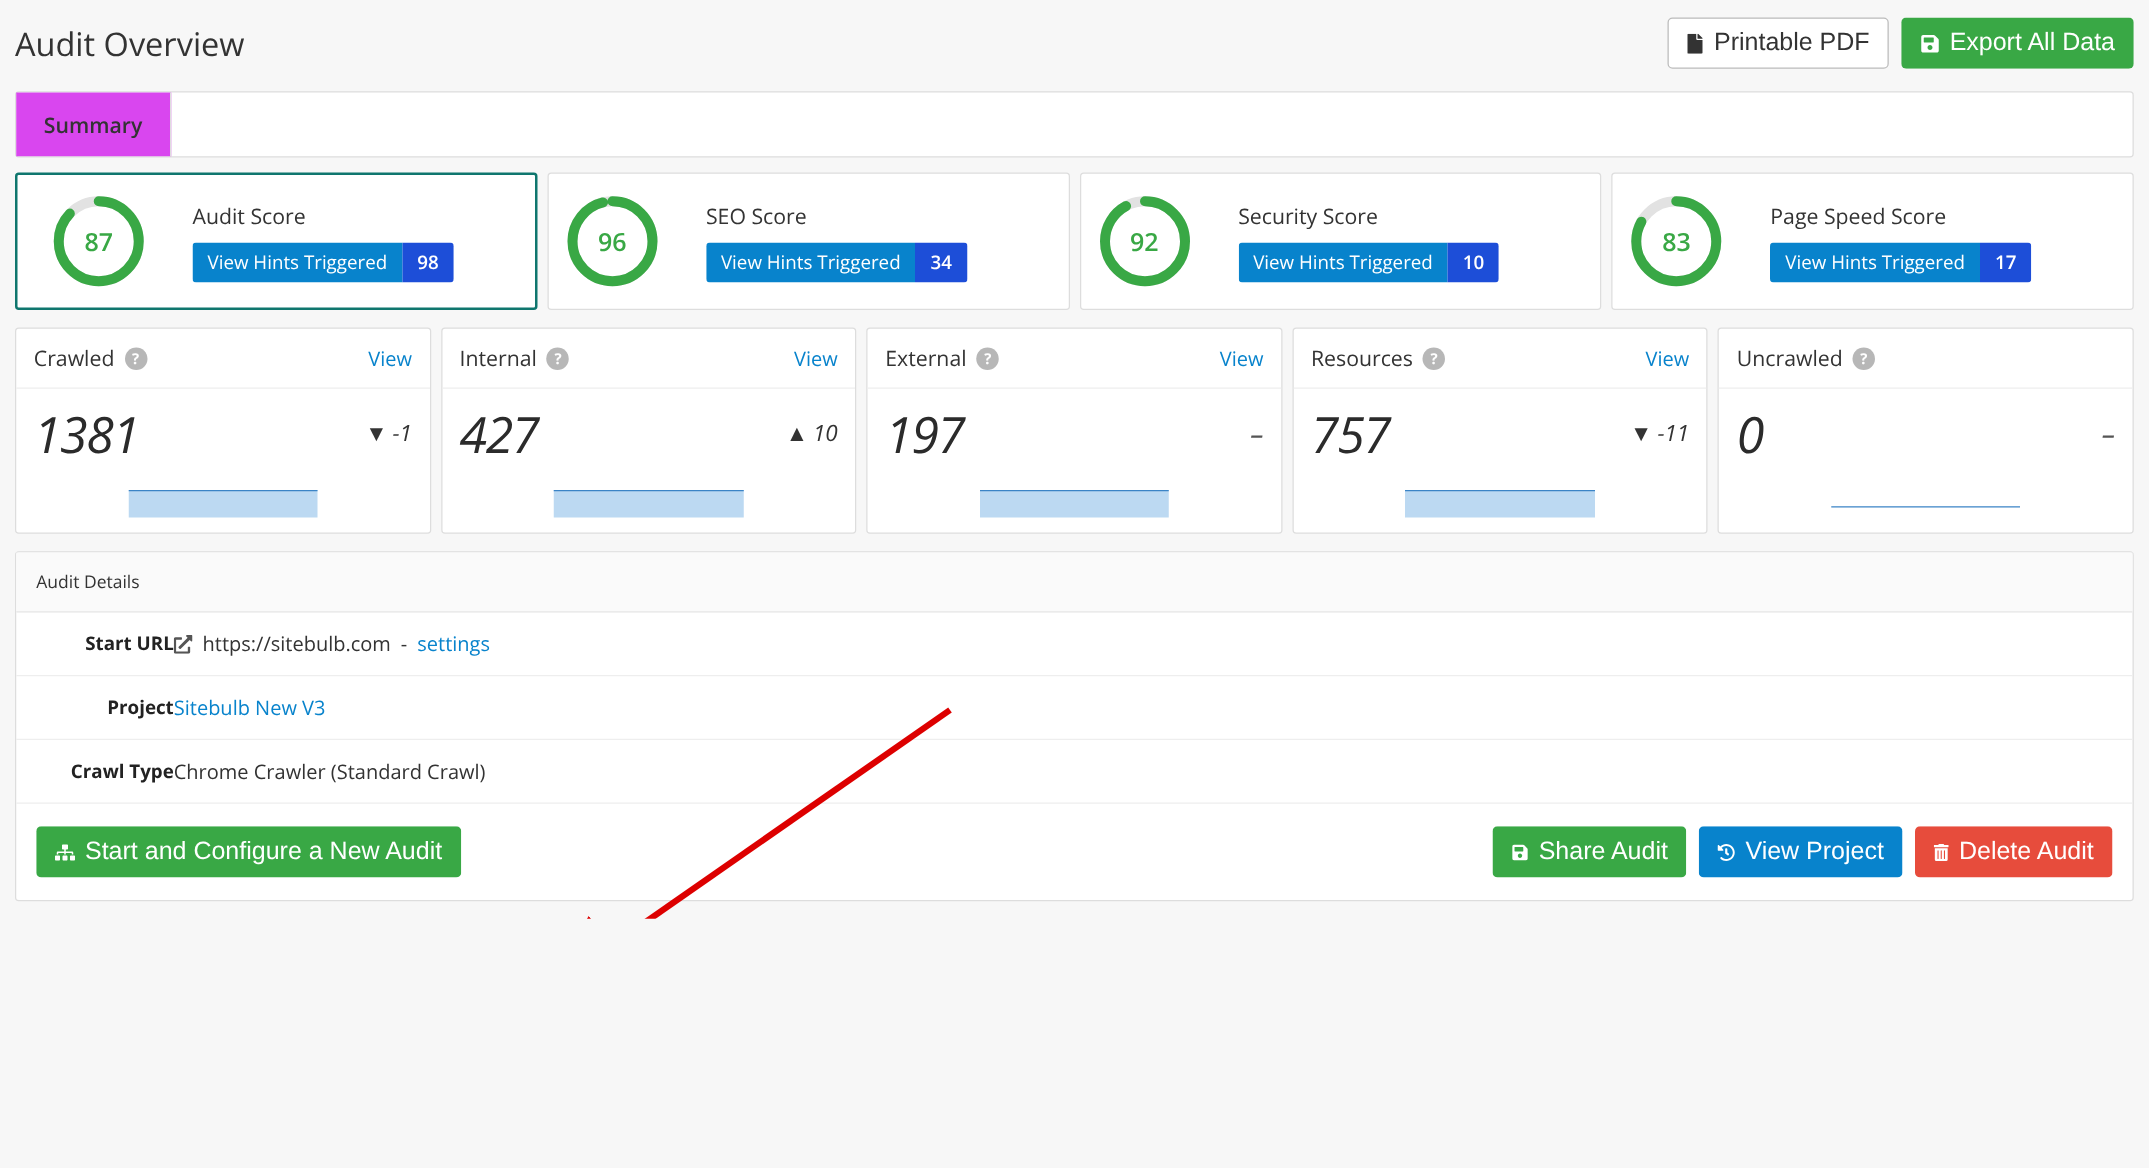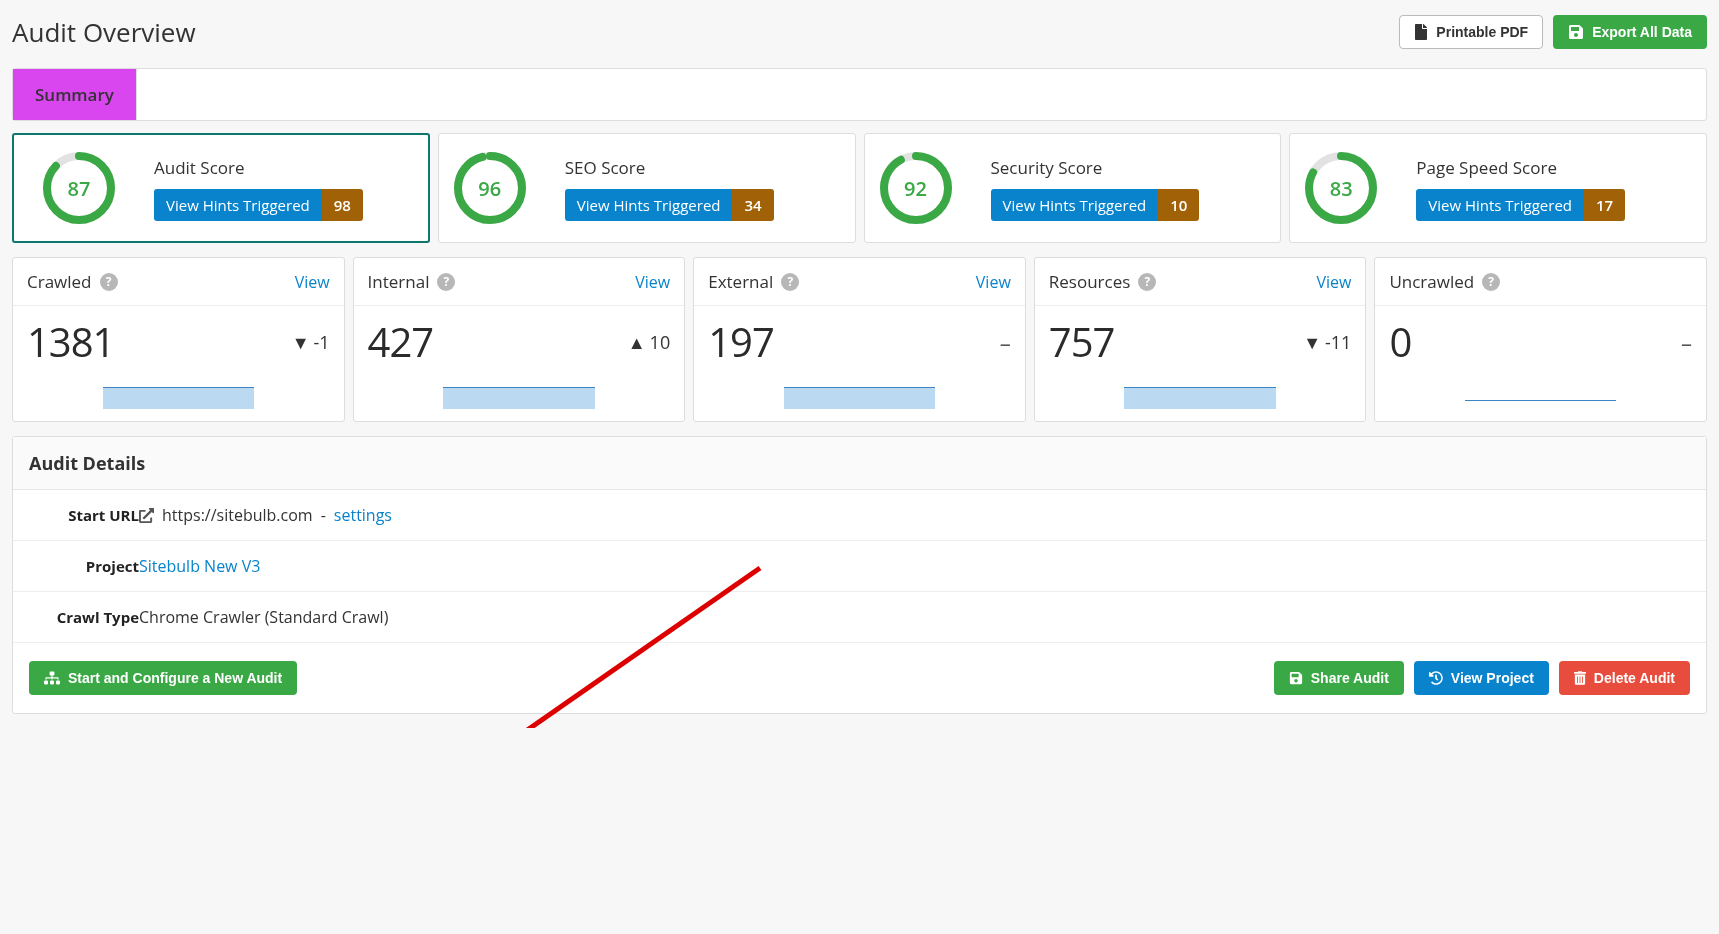--- a/index.html
+++ b/index.html
@@ -8,21 +8,21 @@
     font-family: "Segoe UI", "Open Sans", Arial, sans-serif;
     background: #f7f7f7;
     color: #333;
     font-size: 15px;
   }
   .wrap { padding: 14px 12px; }
   
   .top-row { display:flex; align-items:center; justify-content:space-between; }
   .page-title { font-size:26px; color:#333; font-weight:500; }
   .top-actions { display:flex; align-items:center; gap:10px; }
-  .btn { display:inline-flex; align-items:center; gap:8px; border-radius:4px; padding:8px 14px; font-size:14px; cursor:pointer; border:1px solid transparent; font-weight:700; white-space:nowrap; }
+  .btn { display:inline-flex; align-items:center; gap:8px; border-radius:4px; padding:8px 14px; font-size:20px; cursor:pointer; border:1px solid transparent; font-weight:400; white-space:nowrap; }
   .btn-outline { background:#fff; border:1px solid #bbb; color:#333; }
   .btn-green { background:#39a845; color:#fff; }
   .btn-blue  { background:#0883cc; color:#fff; }
   .btn-red   { background:#e74c3c; color:#fff; }
   .search-box { display:flex; align-items:center; background:#fff; border:1px solid #ddd; border-radius:4px; padding:6px 12px; width:390px; }
   .search-box input { border:none; outline:none; flex:1; font-size:16px; color:#333; }
   .search-box svg { width:18px; height:18px; fill:#666; }
 
   
   .tabs-bar { margin-top:18px; border:1px solid #ddd; border-radius:3px; background:#fff; display:flex; }
@@ -33,40 +33,40 @@
   .score-row { display:grid; grid-template-columns:repeat(4,1fr); gap:8px; margin-top:12px; }
   .score-card { background:#fff; border:1px solid #ddd; border-radius:3px; padding:16px 14px; display:flex; align-items:center; gap:18px; }
   .score-card.active { border:2px solid #0f766e;padding-left:28px; }
   .ring { position:relative; width:74px; height:74px; flex-shrink:0; }
   .ring svg { width:74px; height:74px; transform:rotate(-90deg); }
   .ring-text { position:absolute; inset:0; display:flex; align-items:center; justify-content:center; font-size:20px; color:#39a845; font-weight:600; }
   .score-body { display:flex; flex-direction:column; gap:10px;margin-left:20px; }
   .score-label { font-size:17px; color:#333; font-weight:500; }
   .hints-btn { display:inline-flex; align-items:stretch; font-size:15px; cursor:pointer; border-radius:3px; overflow:hidden; width:max-content; }
   .hints-btn .lbl { background:#0883cc; color:#fff; padding:6px 12px; }
-  .hints-btn .cnt { background:#a16207; color:#fff; padding:6px 12px; font-weight:600; }
+  .hints-btn .cnt { background:#1d4ed8; color:#fff; padding:6px 12px; font-weight:600; }
 
   
   .stat-row { display:grid; grid-template-columns:repeat(5,1fr); gap:8px; margin-top:14px; }
   .stat-card { background:#fff; border:1px solid #ddd; border-radius:3px; display:flex; flex-direction:column; }
   .stat-head { display:flex; justify-content:space-between; align-items:center; padding:12px 14px; border-bottom:1px solid #eee; }
   .stat-name { color:#333; font-weight:500; font-size:17px; display:flex; align-items:center; gap:8px; }
   .stat-name .q { width:18px;height:18px;border-radius:50%;background:#b7b7b7;color:#fff;display:inline-flex;align-items:center;justify-content:center;font-size:12px;font-weight:700; flex-shrink:0;}
   .view-link { color:#0883cc; font-size:16px; text-decoration:none; }
-  .stat-body { display:flex; justify-content:space-between; align-items:center; padding:8px 14px 4px; }
+  .stat-body { display:flex; justify-content:space-between; align-items:center; padding:8px 14px 4px;font-style:italic; }
   .stat-num { font-size:40px; color:#2b2b2b; font-weight:500; letter-spacing:-1px; }
   .delta { font-size:18px; color:#333; display:flex; align-items:center; gap:4px; }
   .delta .dash { color:#555; font-size:22px; font-weight:400; }
   .spark { height:36px; margin:0 14px 12px; position:relative; }
   .spark-bar { position:absolute; bottom:0; left:25%; width:50%; height:60%; background:#bcd9f2; border-top:1px solid #3b84c6; }
   .spark-line { position:absolute; bottom:8px; left:25%; width:50%; height:1px; background:#3b84c6; }
 
   
   .details-panel { margin-top:14px; background:#fff; border:1px solid #ddd; border-radius:3px; }
-  .details-title { padding:14px 16px; font-size:18px; color:#333; border-bottom:1px solid #e6e6e6; background:#fafafa;font-weight:bold; }
+  .details-title { padding:14px 16px; font-size:14px; color:#333; border-bottom:1px solid #e6e6e6; background:#fafafa; }
   .details-row { display:flex; align-items:center; padding:14px 16px; border-bottom:1px solid #eee; font-size:16px;text-align:right; }
   .details-row:last-child { border-bottom:none; }
   .details-key { width:110px; color:#222; font-weight:700; font-size:15px; }
   .details-val { color:#333; display:flex; align-items:center; gap:8px; }
   .details-val .link { color:#0883cc; cursor:pointer; }
   .ext-icon { width:15px; height:15px; }
 
   
   .footer-row { display:flex; justify-content:space-between; padding:18px 16px; }
   .footer-left, .footer-right { display:flex; gap:10px; }

